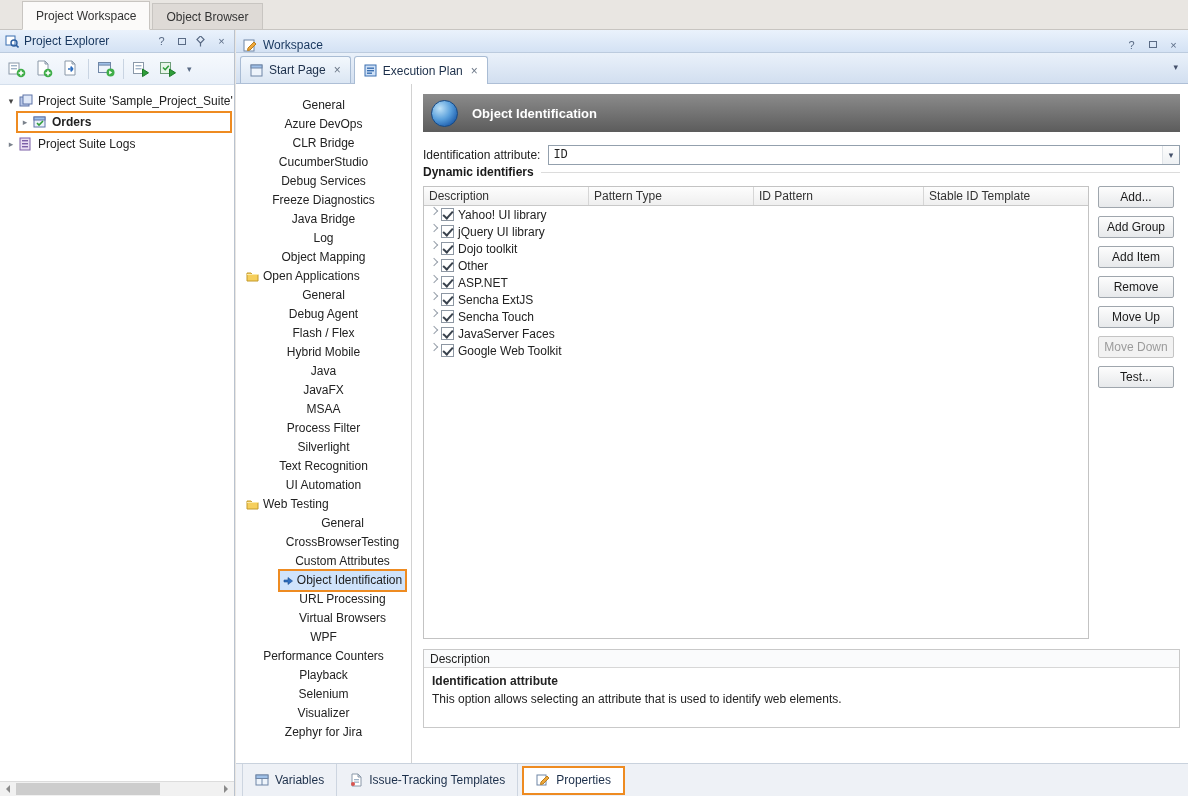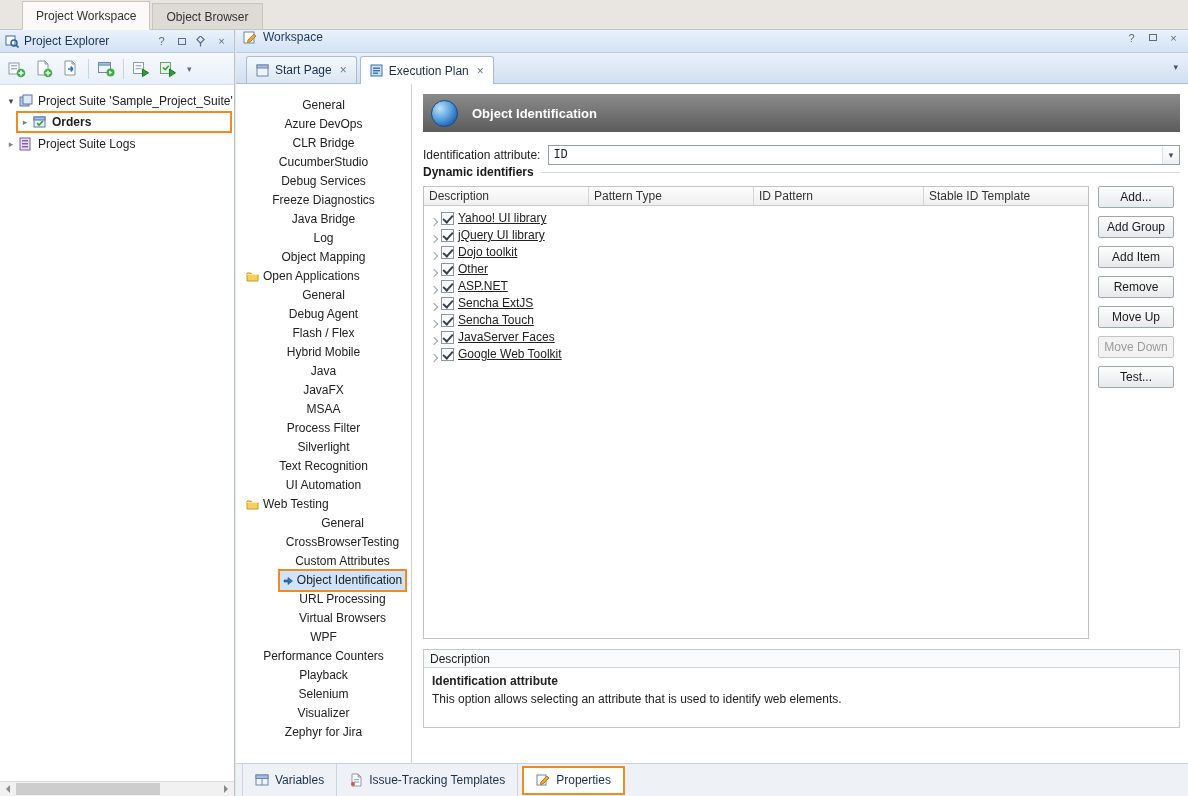--- a/index.html
+++ b/index.html
@@ -31,23 +31,23 @@
   .orders-box .tree-label { font-weight:bold; }
   .hscroll { height:15px; background:#f1f1f1; border-top:1px solid #dcdcdc; position:relative; flex:0 0 auto; }
   .sb-arrow { position:absolute; top:0; width:15px; height:14px; display:flex; align-items:center; justify-content:center; }
   .sb-arrow.left { left:0; } .sb-arrow.right { right:0; }
   .sb-tri-l { width:0; height:0; border:4px solid transparent; border-right-color:#8a8a8a; margin-right:3px;}
   .sb-tri-r { width:0; height:0; border:4px solid transparent; border-left-color:#8a8a8a; margin-left:3px;}
   .sb-thumb { position:absolute; left:16px; top:1px; width:144px; height:12px; background:#cdcdcd; }
 
   
   .main { position:absolute; left:236px; top:30px; right:0; bottom:0; display:flex; flex-direction:column; background:#fff; }
-  .ws-header { height:23px; background:linear-gradient(#eaf2fc,#d4e2f4); border-bottom:1px solid #bccbde; display:flex; align-items:flex-start; gap:6px; padding:0 7px; color:#17365d; flex:0 0 auto; }
+  .ws-header { height:23px; background:linear-gradient(#eaf2fc,#d4e2f4); border-bottom:1px solid #bccbde; display:flex; align-items:flex-end; gap:6px; padding:0 7px; color:#17365d; flex:0 0 auto; }
   .ws-header .ph-title { flex:1; }
-  .doc-tabs { height:31px; background:linear-gradient(#eaf1fa,#d2dfF0); border-bottom:1px solid #aebfd6; display:flex; align-items:flex-end; padding-left:10px; flex:0 0 auto; position:relative; }
+  .doc-tabs { height:31px; background:linear-gradient(#eaf1fa,#d2dfF0); border-bottom:1px solid #aebfd6; display:flex; align-items:flex-end; padding-left:4px; flex:0 0 auto; position:relative; }
   .doc-tab { height:27px; display:flex; align-items:center; gap:6px; padding:0 9px; border:1px solid #a9bcd4; border-bottom:none; border-radius:3px 3px 0 0; background:linear-gradient(#f3f8fd,#dbe6f3); margin-right:3px; color:#1c2f4a; cursor:default; }
   .doc-tab.active { background:#fff; margin-bottom:-1px; height:28px; }
   .tab-close { color:#6b7787; font-size:12px; margin-left:2px; }
   .tabs-caret { position:absolute; right:10px; top:9px; color:#44506a; font-size:9px; }
 
   .content { flex:1 1 auto; display:flex; overflow:hidden; background:#fff; }
 
   
   .nav { width:176px; flex:0 0 auto; border-right:1px solid #d2d2d2; padding-top:12px; background:#fff; overflow:hidden; }
   .nav-item { height:19px; line-height:19px; text-align:center; white-space:nowrap; cursor:default; }
@@ -69,21 +69,21 @@
   .combo-value { flex:1; padding-left:4px;font-family:Liberation Mono, monospace; }
   .combo-btn { width:17px; height:100%; display:flex; align-items:center; justify-content:center; color:#44506a; font-size:9px; border-left:1px solid #e0e4e8; background:linear-gradient(#fdfdfd,#eef1f4); }
   .group-label { flex:0 0 auto; display:flex; align-items:center; gap:7px; font-weight:bold; color:#1a1a1a; }
   .group-label .gl-line { flex:1; border-top:1px solid #dcdcdc; }
   .group-body { flex:0 0 auto; display:flex; margin-top:7px; height:453px; }
   .tbl { width:666px; border:1px solid #c3c3c3; background:#fff; display:flex; flex-direction:column; }
   .thead { display:flex; height:19px; background:linear-gradient(#fdfdfd,#efefef); border-bottom:1px solid #c9c9c9; flex:0 0 auto; color:#333; }
   .th { padding:2px 0 0 5px; border-right:1px solid #d6d6d6; white-space:nowrap; overflow:hidden; }
   .th.c1 { width:165px; } .th.c2 { width:165px; } .th.c3 { width:170px; } .th.c4 { flex:1; border-right:none; }
   .tbody { flex:1; overflow:hidden; padding-top:2px; }
-  .trow { height:17px; display:flex; align-items:flex-end; padding-left:3px; cursor:default;text-decoration:underline; }
+  .trow { height:17px; display:flex; align-items:flex-start; padding-left:3px; cursor:default; }
   .trow.selected { outline:1px dotted #6e6e6e; outline-offset:-1px; }
   .chev { width:14px; display:flex; justify-content:center; flex:0 0 auto; }
   .chev::before { content:""; width:5px; height:5px; border-top:1px solid #98a0ab; border-right:1px solid #98a0ab; transform:rotate(45deg); }
   .trow.no-chevron .chev { visibility:hidden; }
   .cbx { width:13px; height:13px; border:1px solid #8d97a3; background:#fff; position:relative; margin-right:4px; flex:0 0 auto; }
   .trow.checked .cbx::after { content:""; position:absolute; left:3px; top:0px; width:4px; height:8px; border:solid #39424d; border-width:0 2px 2px 0; transform:rotate(42deg); }
   .rlabel { white-space:nowrap; }
   .btn-col { width:76px; margin-left:9px; display:flex; flex-direction:column; gap:8px; flex:0 0 auto; }
   .btn { height:22px; border:1px solid #9fa6ad; border-radius:2px; background:linear-gradient(#fdfdfd,#e7e9eb); display:flex; align-items:center; justify-content:center; color:#1a1a1a; cursor:default; }
   .btn.disabled { color:#9b9b9b; background:#f2f2f2; border-color:#c4c4c4; }

